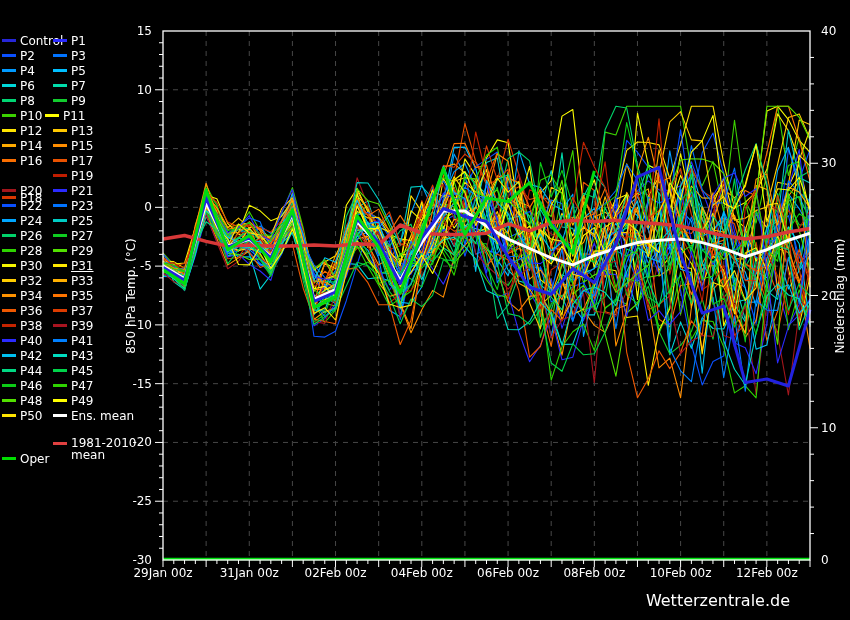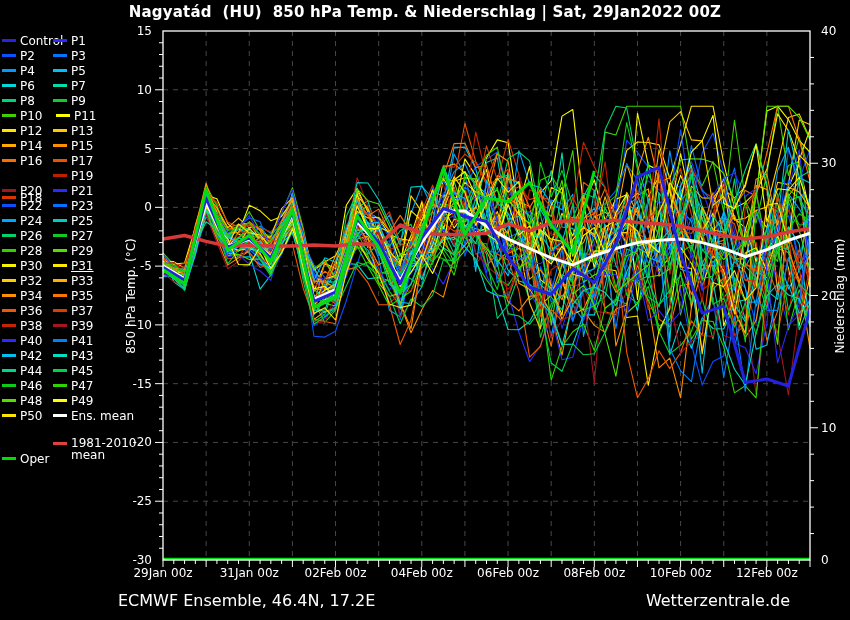--- a/index.html
+++ b/index.html
@@ -17,21 +17,20 @@
   .legend{position:absolute;left:0;top:0;width:150px;height:470px;font-size:12px;}
   .lg-item{position:absolute;height:15px;display:flex;align-items:center;white-space:nowrap;}
   .lg-swatch{display:inline-block;width:14px;flex:0 0 14px;margin-right:4px;}
   .lg-two{line-height:12px;}
   svg{position:absolute;left:0;top:0;}
 </style>
 </head>
 <body>
 
 <div class="stage">
-  <div class="chart-title">Nagyatád  (HU)  850 hPa Temp. &amp; Niederschlag | Sat, 29Jan2022 00Z</div>
   <svg id="plot" width="850" height="620">
       <g stroke="#474747" stroke-width="1" stroke-dasharray="5,5">
         <line x1="163" y1="89.77777777777777" x2="810" y2="89.77777777777777"></line>
         <line x1="163" y1="148.55555555555554" x2="810" y2="148.55555555555554"></line>
         <line x1="163" y1="207.33333333333334" x2="810" y2="207.33333333333334"></line>
         <line x1="163" y1="266.1111111111111" x2="810" y2="266.1111111111111"></line>
         <line x1="163" y1="324.8888888888889" x2="810" y2="324.8888888888889"></line>
         <line x1="163" y1="383.6666666666667" x2="810" y2="383.6666666666667"></line>
         <line x1="163" y1="442.44444444444446" x2="810" y2="442.44444444444446"></line>
         <line x1="163" y1="501.22222222222223" x2="810" y2="501.22222222222223"></line>
@@ -298,21 +297,21 @@
         <span>P8</span>
       </div>
       <div class="lg-item" style="left: 53px; top: 93px;">
         <span class="lg-swatch" style="height: 2.5px; background: rgb(18, 204, 46);"></span>
         <span>P9</span>
       </div>
       <div class="lg-item" style="left: 2px; top: 108px;">
         <span class="lg-swatch" style="height: 2.5px; background: rgb(59, 210, 0);"></span>
         <span>P10</span>
       </div>
-      <div class="lg-item" style="left: 56px; top: 108px;">
+      <div class="lg-item" style="left: 45px; top: 108px;">
         <span class="lg-swatch" style="height: 2.5px; background: rgb(255, 255, 0);"></span>
         <span>P11</span>
       </div>
       <div class="lg-item" style="left: 2px; top: 123px;">
         <span class="lg-swatch" style="height: 2.5px; background: rgb(255, 228, 0);"></span>
         <span>P12</span>
       </div>
       <div class="lg-item" style="left: 53px; top: 123px;">
         <span class="lg-swatch" style="height: 2.5px; background: rgb(255, 200, 0);"></span>
         <span>P13</span>
@@ -473,15 +472,14 @@
         <span class="lg-swatch" style="height: 2.5px; background: rgb(224, 64, 64); margin-top: 5px;"></span>
         <span class="lg-two">1981-2010<br>mean</span>
       </div>
       <div class="lg-item" style="left: 2px; top: 451px;">
         <span class="lg-swatch" style="height: 2.5px; background: rgb(0, 221, 0);"></span>
         <span>Oper</span>
       </div>
     </div>
   <div class="yl-left">850 hPa Temp. (°C)</div>
   <div class="yl-right">Niederschlag (mm)</div>
-  <div class="footer-left">ECMWF Ensemble, 46.4N, 17.2E</div>
   <div class="footer-right">Wetterzentrale.de</div>
 </div>
 
 </body></html>

